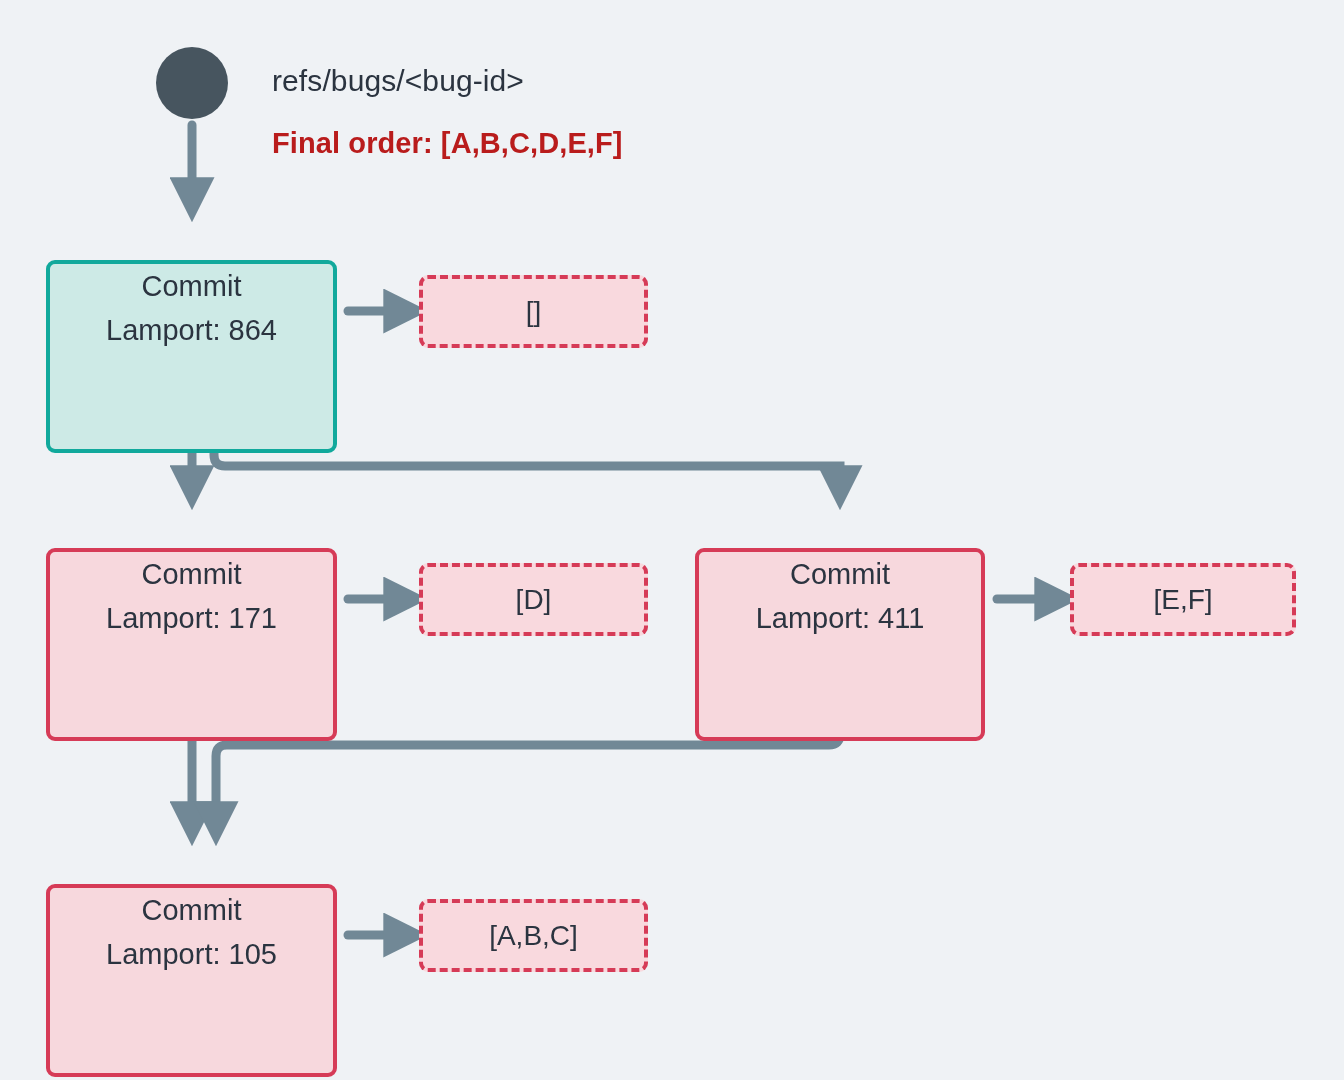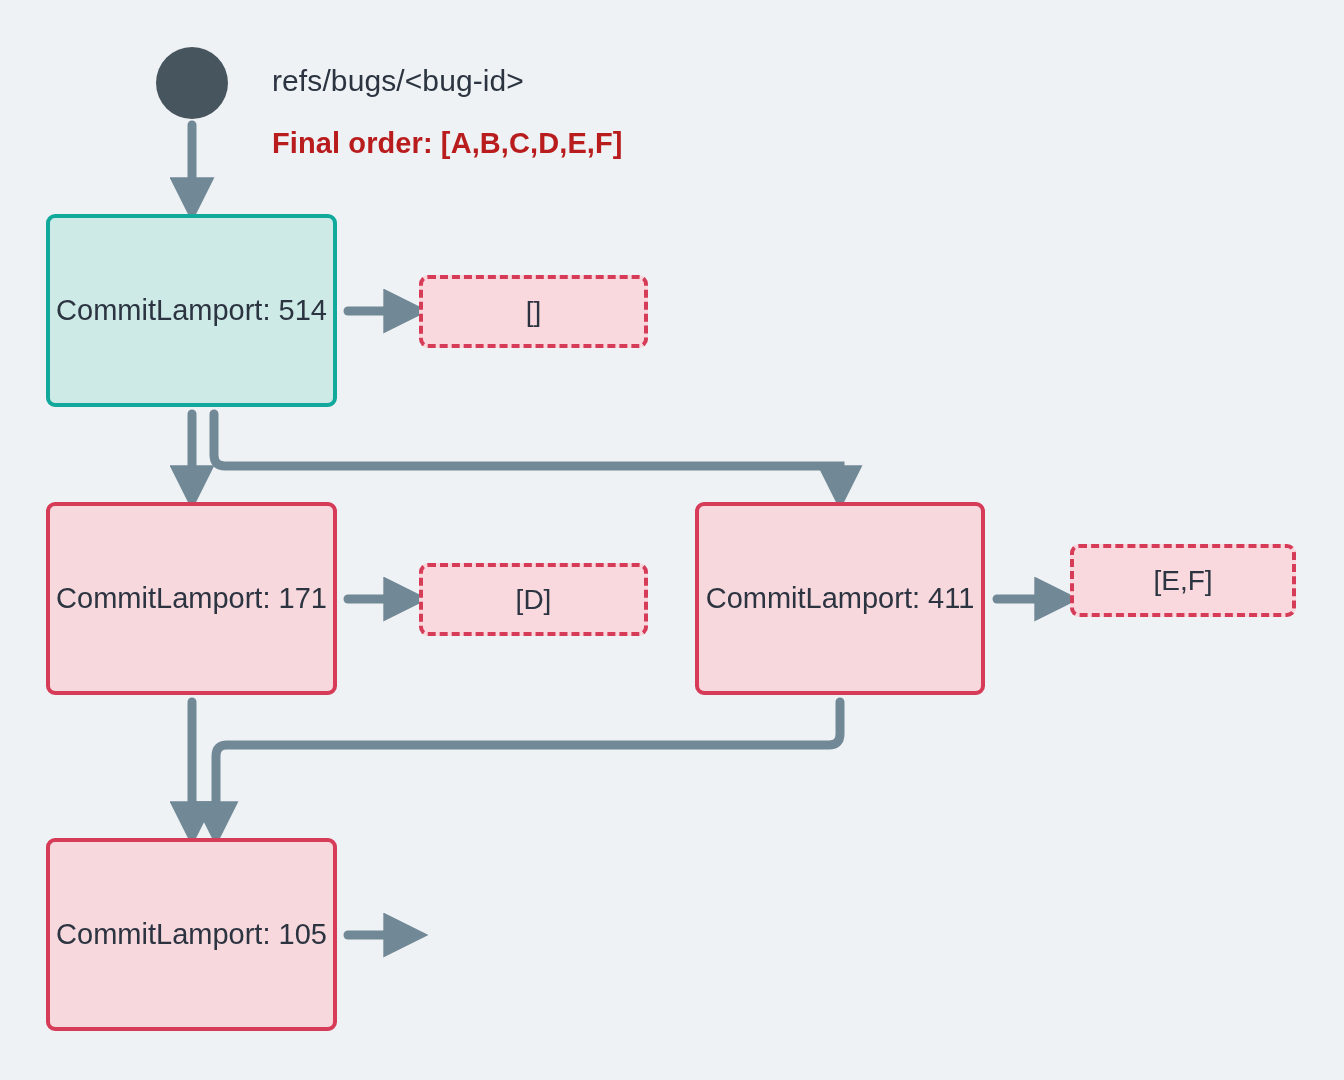--- a/index.html
+++ b/index.html
@@ -58,27 +58,27 @@
     white-space: nowrap;
     letter-spacing: .1px;
   }
 
   
   .node {
     position: absolute;
     box-sizing: border-box;
     border-radius: 9px;
     display: flex;
-    flex-direction: row;
+    flex-direction: column;
     align-items: center;
-    justify-content: center;
     line-height: 1.52;
     font-size: 29px;
     color: #2b3440;
     text-align: center;
+    margin-top: 46px;
   }
   .node.teal {
     background: #cdeae6;
     border: 4px solid #11a99c;
   }
   .node.pink {
     background: #f7d8dd;
     border: 4px solid #d63b57;
   }
 
@@ -96,21 +96,21 @@
     color: #2b3440;
   }
 
   .n1 { left: 46px;  top: 214px; width: 291px; height: 193px; }
   .n2 { left: 46px;  top: 502px; width: 291px; height: 193px; }
   .n3 { left: 695px; top: 502px; width: 290px; height: 193px; }
   .n4 { left: 46px;  top: 838px; width: 291px; height: 193px; }
 
   .p1 { left: 419px;  top: 275px; width: 229px; height: 73px; }
   .p2 { left: 419px;  top: 563px; width: 229px; height: 73px; }
-  .p3 { left: 1070px; top: 544px; width: 226px; height: 73px; }
+  .p3 { left: 1070px; top: 563px; width: 226px; height: 73px; }
   .p4 { left: 419px;  top: 899px; width: 229px; height: 73px; }
 </style>
 </head>
 <body>
 
 <div id="stage">
 
   <svg id="edges" viewBox="0 0 1344 1080" xmlns="http://www.w3.org/2000/svg">
     <defs>
       <marker id="ah" markerWidth="5" markerHeight="5" refX="2.3" refY="2.5" orient="auto" markerUnits="strokeWidth">
@@ -136,21 +136,21 @@
     </g>
   </svg>
 
   <div class="root-dot"></div>
 
   <div class="ref-label">refs/bugs/&lt;bug-id&gt;</div>
   <div class="final-order">Final order: [A,B,C,D,E,F]</div>
 
   <div class="node teal n1">
     <span>Commit</span>
-    <span>Lamport: 514</span>
+    <span>Lamport: 864</span>
   </div>
   <div class="node pink n2">
     <span>Commit</span>
     <span>Lamport: 171</span>
   </div>
   <div class="node pink n3">
     <span>Commit</span>
     <span>Lamport: 411</span>
   </div>
   <div class="node pink n4">
@@ -160,14 +160,17 @@
 
   <div class="payload p1">
     <span>[]</span>
   </div>
   <div class="payload p2">
     <span>[D]</span>
   </div>
   <div class="payload p3">
     <span>[E,F]</span>
   </div>
+  <div class="payload p4">
+    <span>[A,B,C]</span>
+  </div>
 
 </div>
 
 </body></html>

